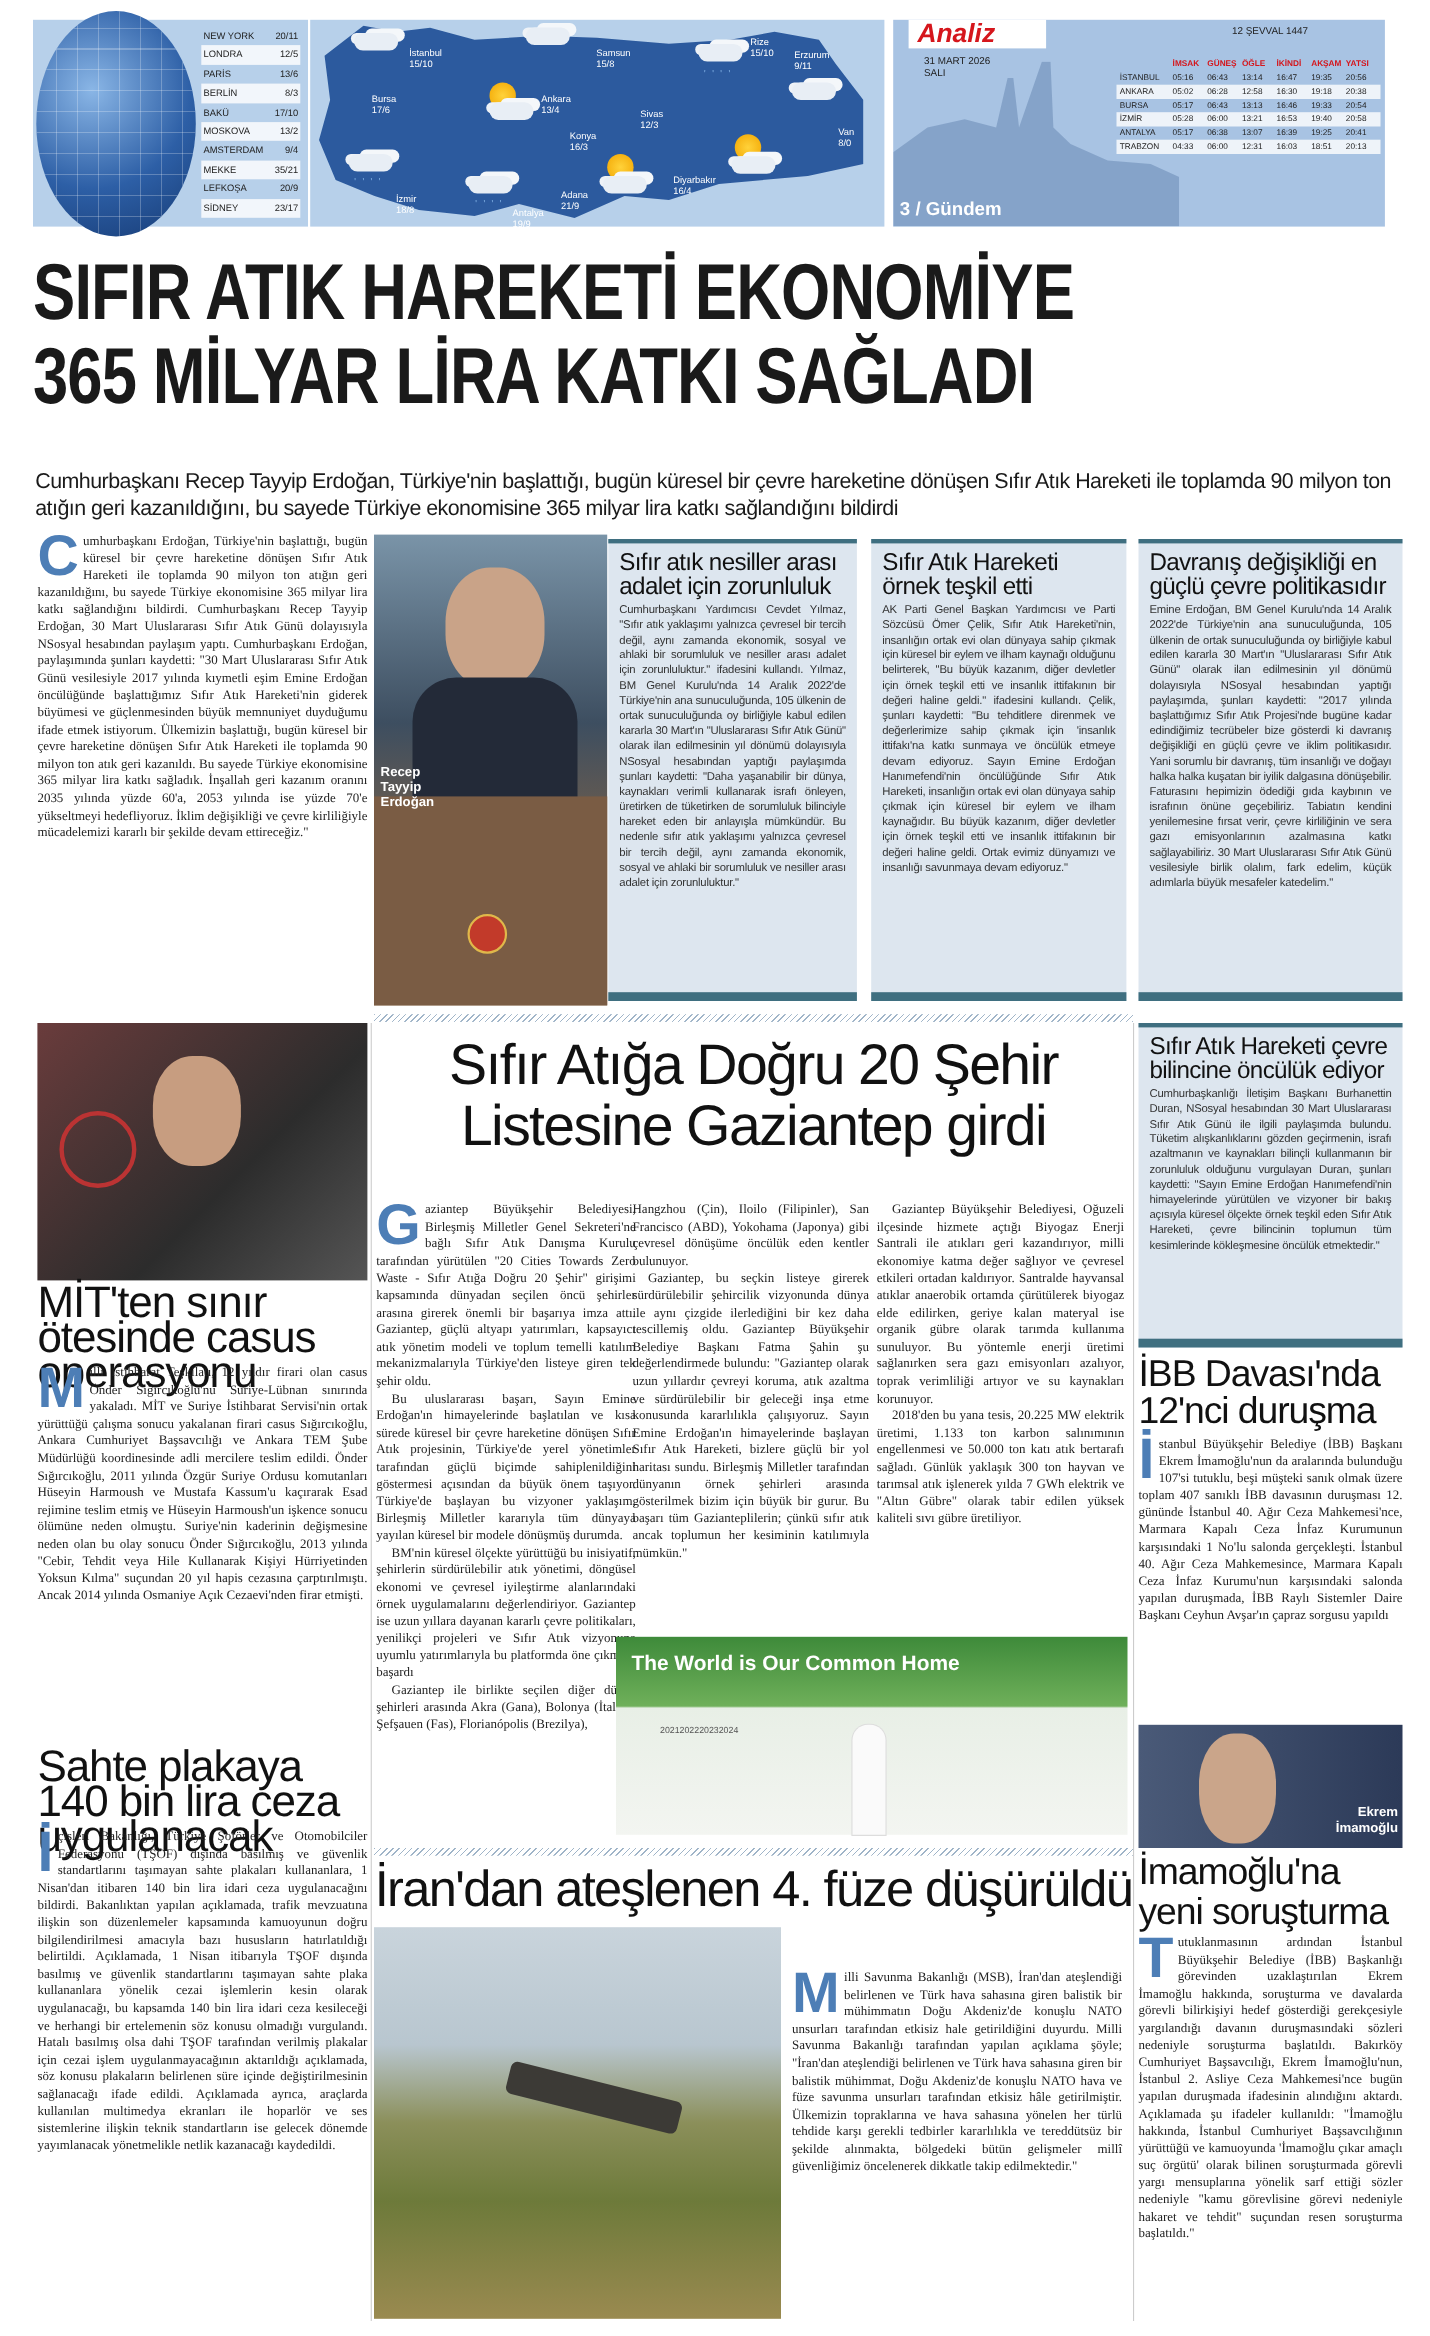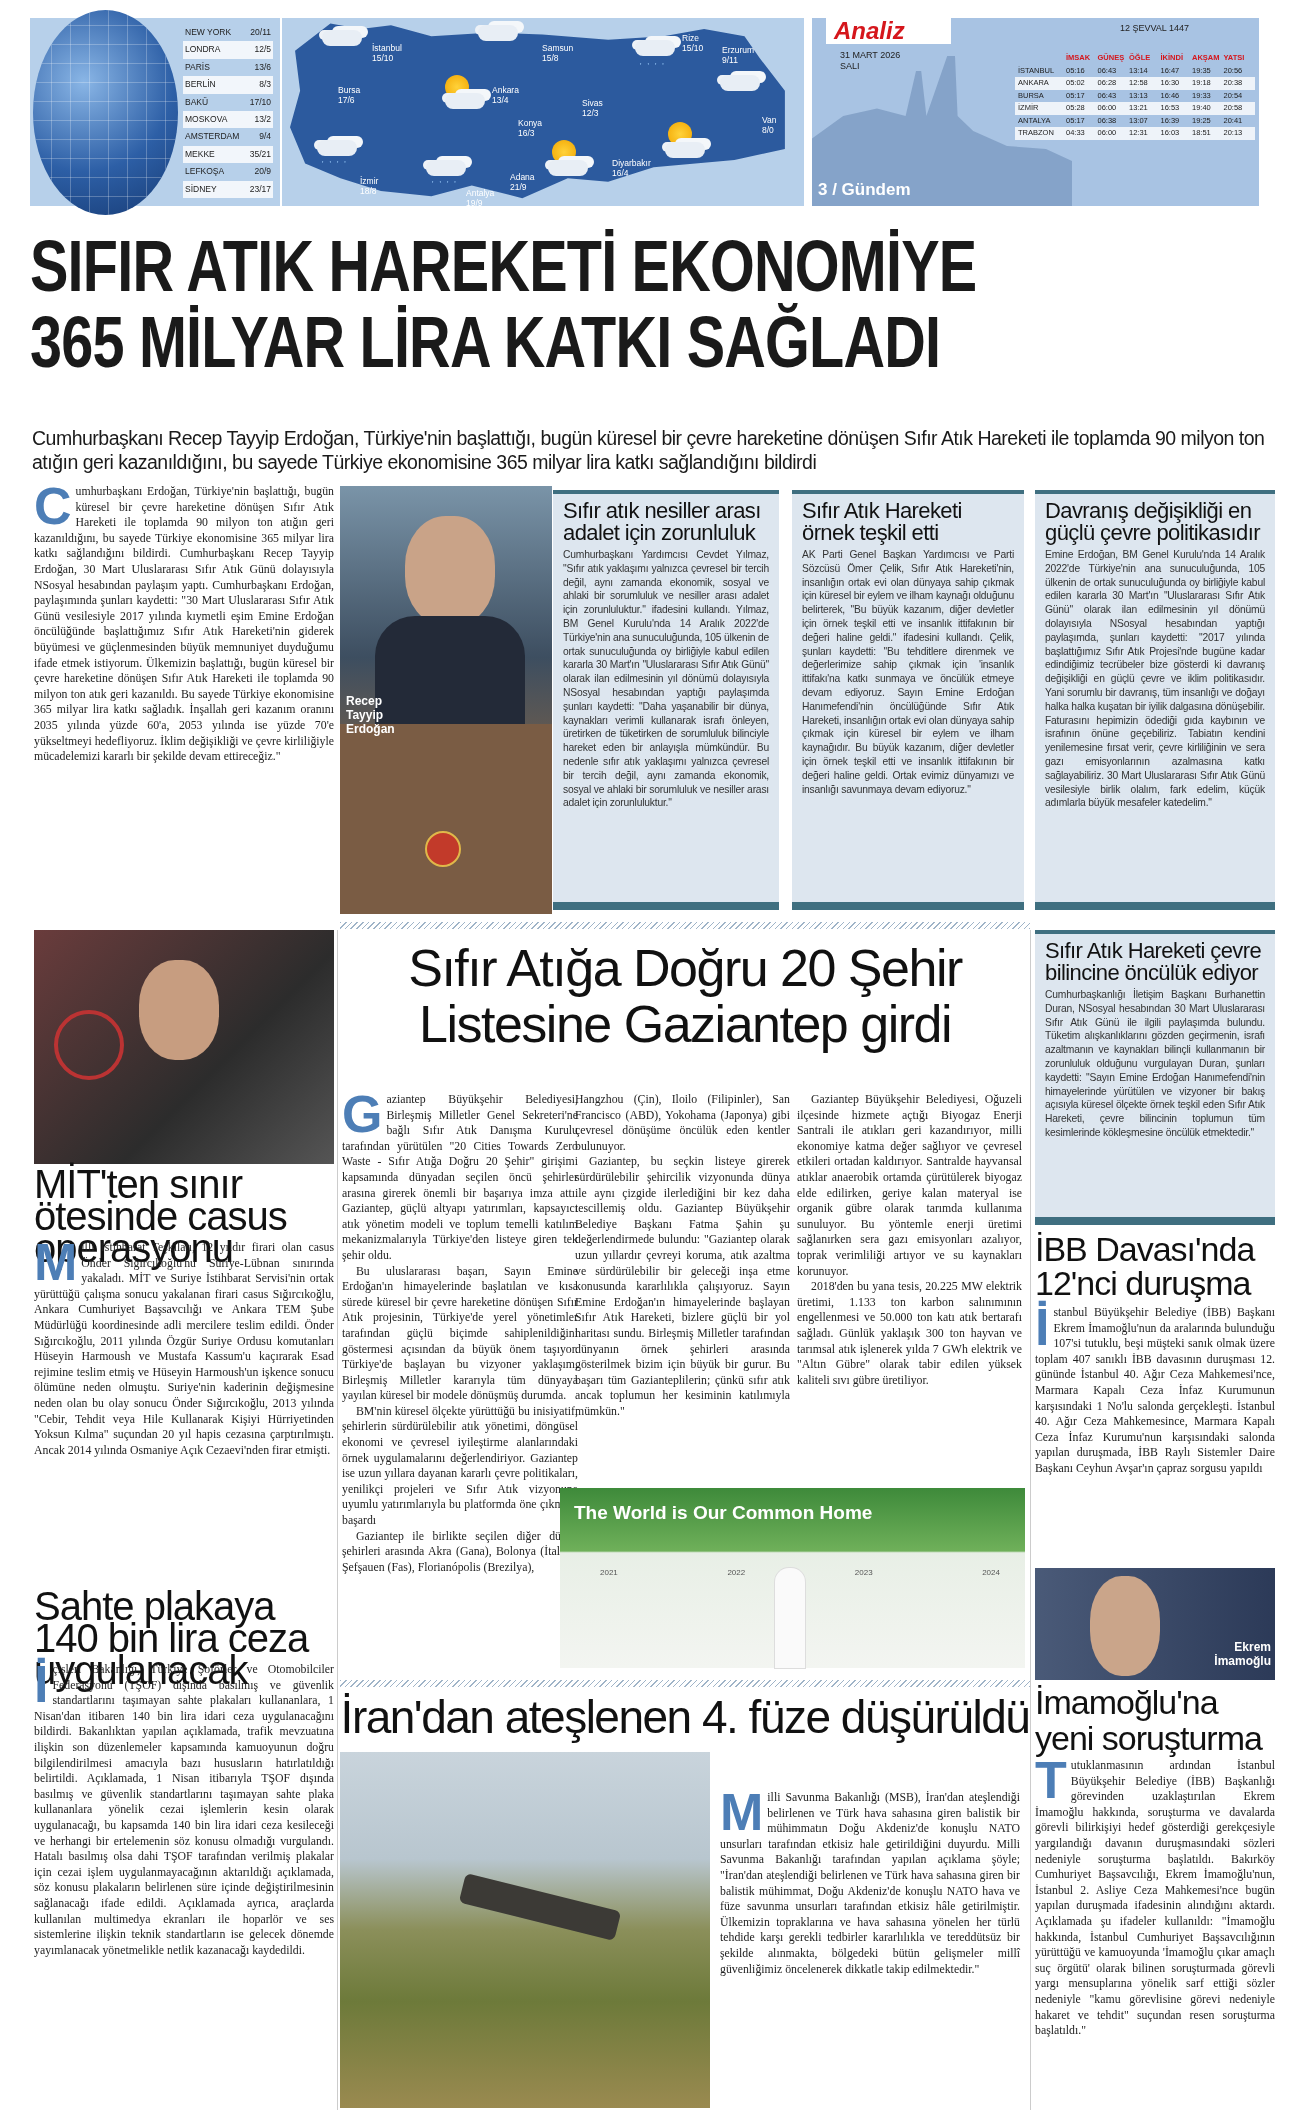--- a/index.html
+++ b/index.html
@@ -296,21 +296,21 @@
 <div class="abs body-serif" style="left:575px;top:1092px;width:215px">
   <p>Hangzhou (Çin), Iloilo (Filipinler), San Francisco (ABD), Yokohama (Japonya) gibi çevresel dönüşüme öncülük eden kentler bulunuyor.</p>
   <p style="text-indent:14px">Gaziantep, bu seçkin listeye girerek sürdürülebilir şehircilik vizyonunda dünya ile aynı çizgide ilerlediğini bir kez daha tescillemiş oldu. Gaziantep Büyükşehir Belediye Başkanı Fatma Şahin şu değerlendirmede bulundu: "Gaziantep olarak uzun yıllardır çevreyi koruma, atık azaltma ve sürdürülebilir bir geleceği inşa etme konusunda kararlılıkla çalışıyoruz. Sayın Emine Erdoğan'ın himayelerinde başlayan Sıfır Atık Hareketi, bizlere güçlü bir yol haritası sundu. Birleşmiş Milletler tarafından dünyanın örnek şehirleri arasında gösterilmek bizim için büyük bir gurur. Bu başarı tüm Gazianteplilerin; çünkü sıfır atık ancak toplumun her kesiminin katılımıyla mümkün."</p>
 </div>
 <div class="abs body-serif" style="left:797px;top:1092px;width:225px">
   <p style="text-indent:14px">Gaziantep Büyükşehir Belediyesi, Oğuzeli ilçesinde hizmete açtığı Biyogaz Enerji Santrali ile atıkları geri kazandırıyor, milli ekonomiye katma değer sağlıyor ve çevresel etkileri ortadan kaldırıyor. Santralde hayvansal atıklar anaerobik ortamda çürütülerek biyogaz elde edilirken, geriye kalan materyal ise organik gübre olarak tarımda kullanıma sunuluyor. Bu yöntemle enerji üretimi sağlanırken sera gazı emisyonları azalıyor, toprak verimliliği artıyor ve su kaynakları korunuyor.</p>
   <p style="text-indent:14px">2018'den bu yana tesis, 20.225 MW elektrik üretimi, 1.133 ton karbon salınımının engellenmesi ve 50.000 ton katı atık bertarafı sağladı. Günlük yaklaşık 300 ton hayvan ve tarımsal atık işlenerek yılda 7 GWh elektrik ve "Altın Gübre" olarak tabir edilen yüksek kaliteli sıvı gübre üretiliyor.</p>
 </div>
 <div class="abs" style="left:560px;top:1488px;width:465px;height:180px;background:linear-gradient(180deg,#3e8a3a 0%,#6fb05a 35%,#e8efe6 36%,#f3f5f1 100%)">
   <div style="position:absolute;left:14px;top:14px;color:#fff;font-family:'Liberation Sans',sans-serif;font-weight:bold;font-size:19px">The World is Our Common Home</div>
-  <div style="position:absolute;left:40px;top:80px;width:400px;display:flex;justify-content:space-between;font-family:'Liberation Sans',sans-serif;font-size:8px;color:#555">
+  <div style="position:absolute;left:40px;top:80px;width:400px;display:flex;font-family:'Liberation Sans',sans-serif;font-size:8px;color:#555">
     <span>2021</span>
       <span>2022</span>
       <span>2023</span>
       <span>2024</span>
   </div>
   <div style="position:absolute;left:215px;top:80px;width:30px;height:100px;background:#fafafa;border-radius:14px 14px 0 0;box-shadow:0 0 0 1px #ddd"></div>
 </div>
 <div class="abs hatch" style="left:340px;top:1680px;width:690px"></div>
 
 <div class="abs h-big" style="left:340px;top:1692px;width:690px;font-size:46px;line-height:50px">İran'dan ateşlenen 4. füze düşürüldü</div>

